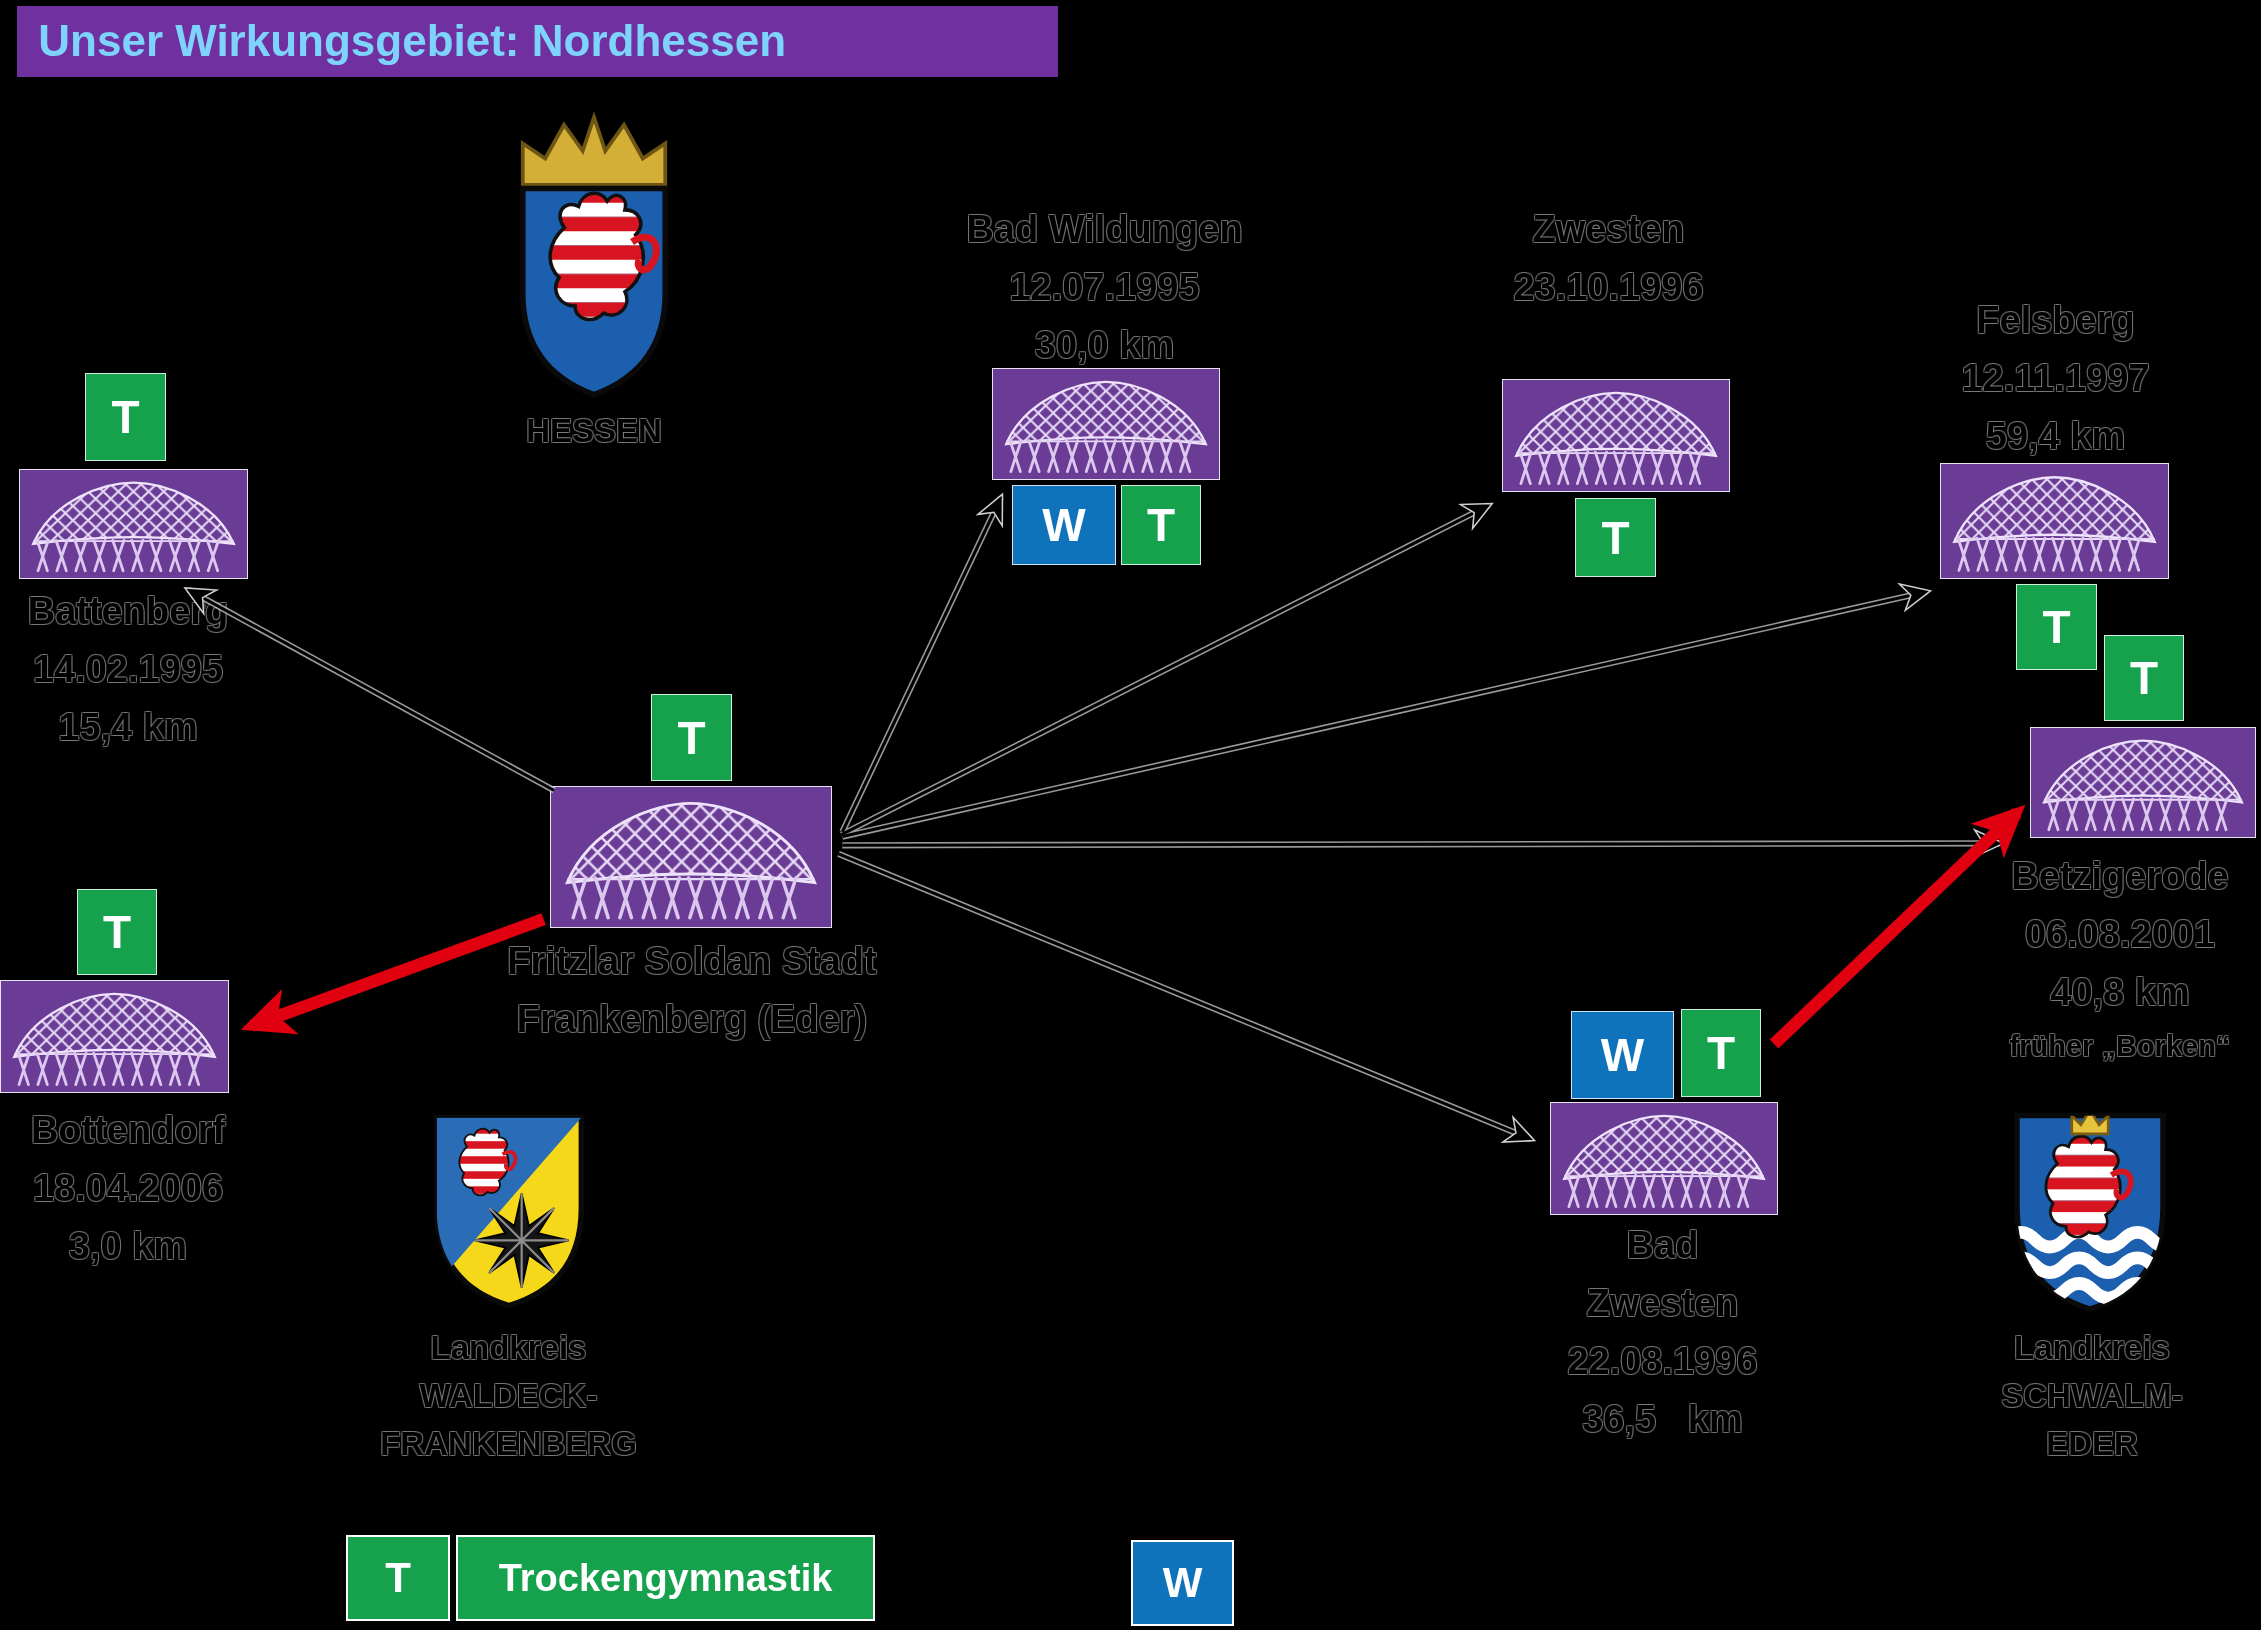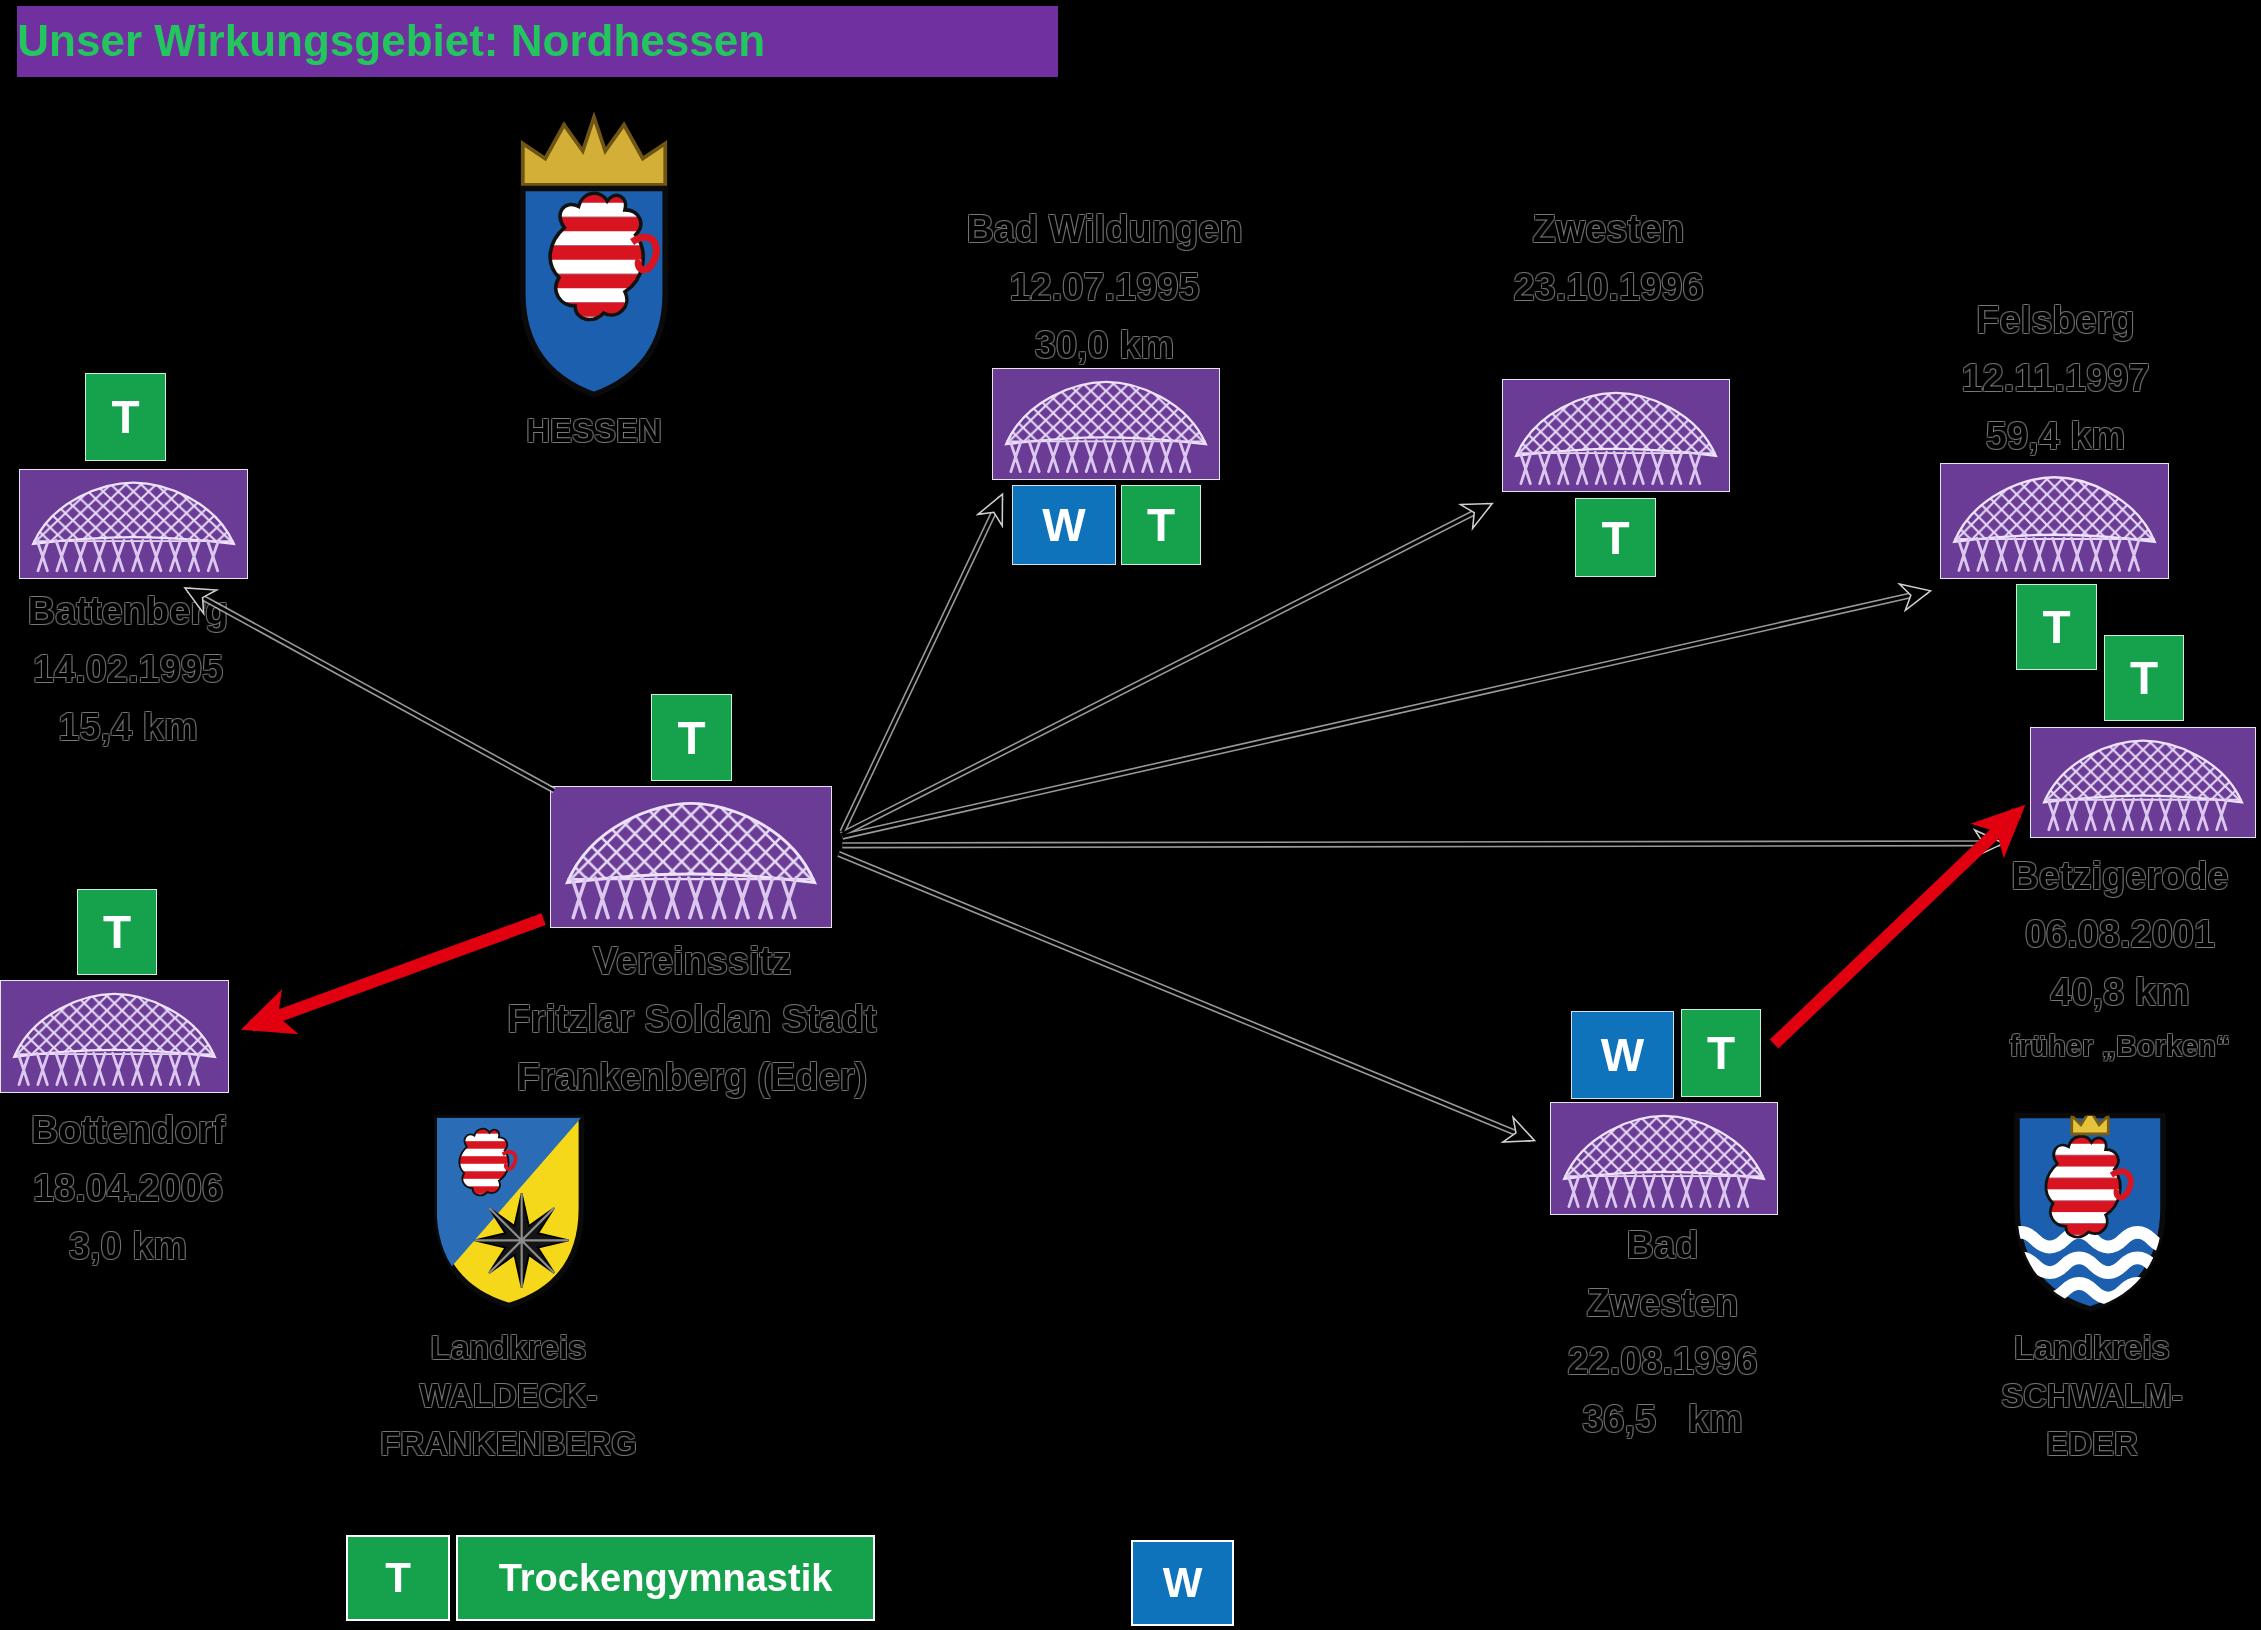--- a/index.html
+++ b/index.html
@@ -2,21 +2,21 @@
 <html><head>
 <meta charset="utf-8">
 <style>
   html,body{margin:0;padding:0;background:#000;}
   .canvas{position:relative;width:2261px;height:1630px;background:#000;overflow:hidden;
           font-family:"Liberation Sans",sans-serif;}
 
   
   .banner{position:absolute;left:17.3px;top:5.8px;width:1041px;height:71px;background:#7030a0;
           display:flex;align-items:center;}
-  .banner span{color:#22c55e;font-size:44px;font-weight:bold;letter-spacing:0px;}
+  .banner span{color:#7dd3fc;font-size:44px;font-weight:bold;padding-left:21px;letter-spacing:0px;}
 
   
   .otext{position:absolute;text-align:center;color:#000;font-weight:bold;
          text-shadow:1px 1px 0 rgba(150,150,150,.55),-1px -1px 0 rgba(150,150,150,.55),
                      1px -1px 0 rgba(150,150,150,.55),-1px 1px 0 rgba(150,150,150,.55);}
   .otext .line{white-space:pre;font-size:38px;line-height:58px;}
   .otext .line.small{font-size:29px;line-height:50px;}
   .cap .line{font-size:33px;line-height:48px;}
 
   
@@ -243,21 +243,20 @@
   </div>
 
   <div class="otext t-zwesten">
     <div class="line">Bad</div>
     <div class="line">Zwesten</div>
     <div class="line">22.08.1996</div>
     <div class="line">36,5   km</div>
   </div>
 
   <div class="otext t-central">
-    <div class="line">Vereinssitz</div>
     <div class="line">Fritzlar Soldan Stadt</div>
     <div class="line">Frankenberg (Eder)</div>
   </div>
 
   <div class="crest c-waldeck">
     <svg viewBox="0 0 100 120">
       <defs>
           <clipPath id="wshield">
             <path d="M10,8 H90 V58 Q90,100 50,112 Q10,100 10,58 Z"></path>
           </clipPath>

